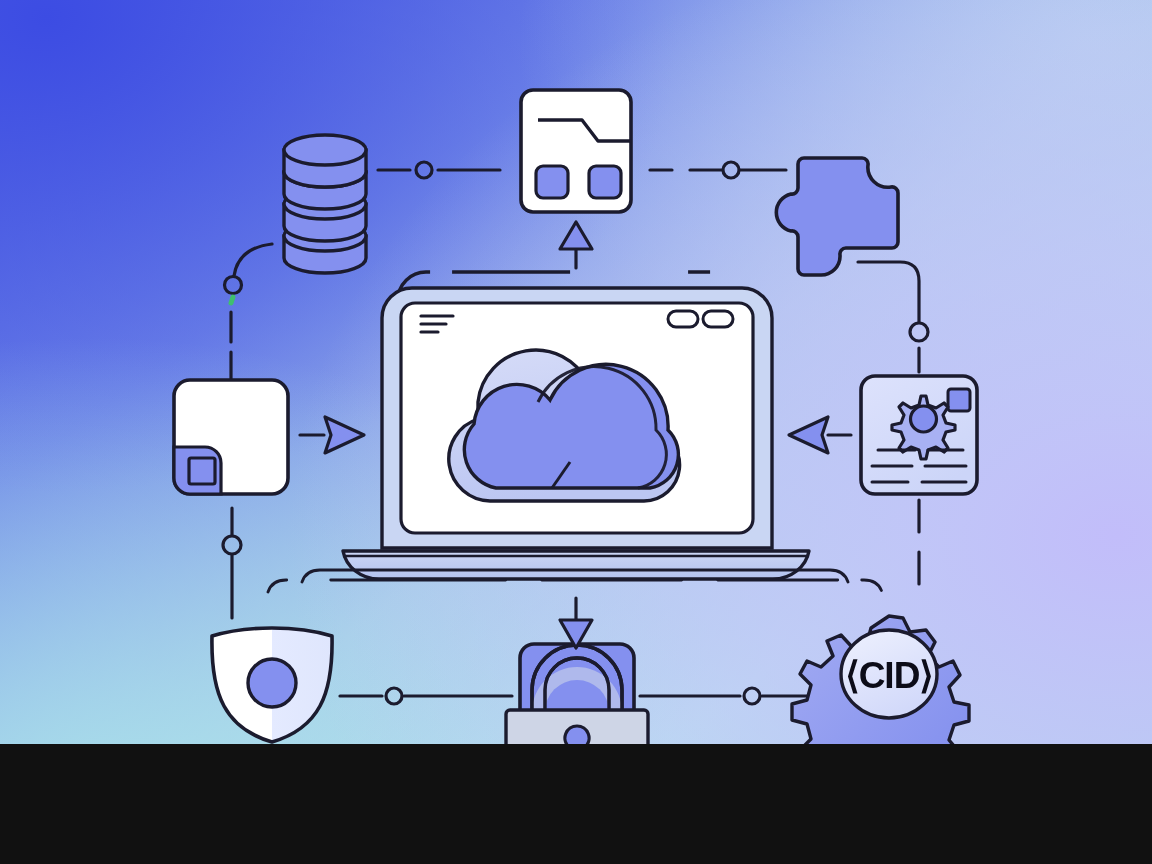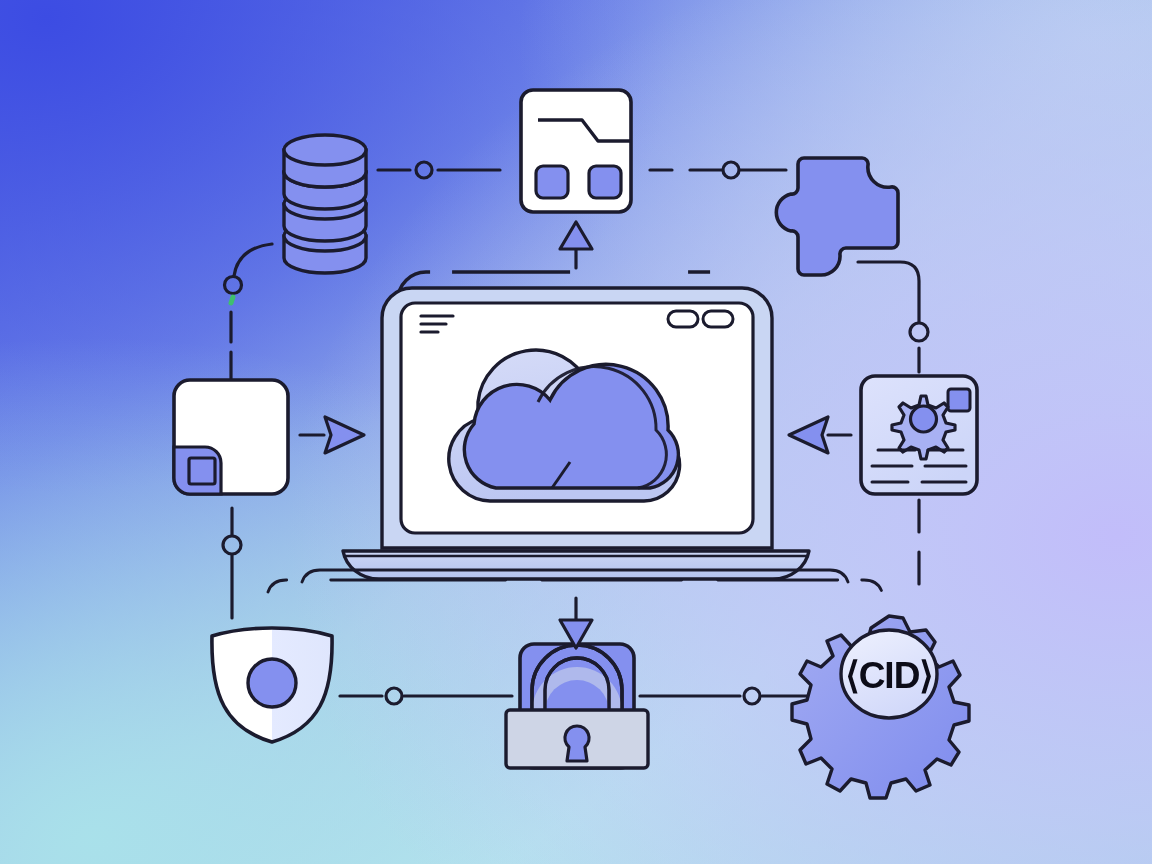--- a/index.html
+++ b/index.html
@@ -7,21 +7,21 @@
     margin: 0;
     padding: 0;
     background: #111;
   }
   body {
     font-family: "Liberation Sans", sans-serif;
   }
   #stage {
     position: relative;
     width: 1152px;
-    height: 864px;
+    height: 744px;
     overflow: hidden;
   }
   #stage svg {
     display: block;
     width: 1152px;
     height: 864px;
   }
 </style>
 </head>
 <body>

